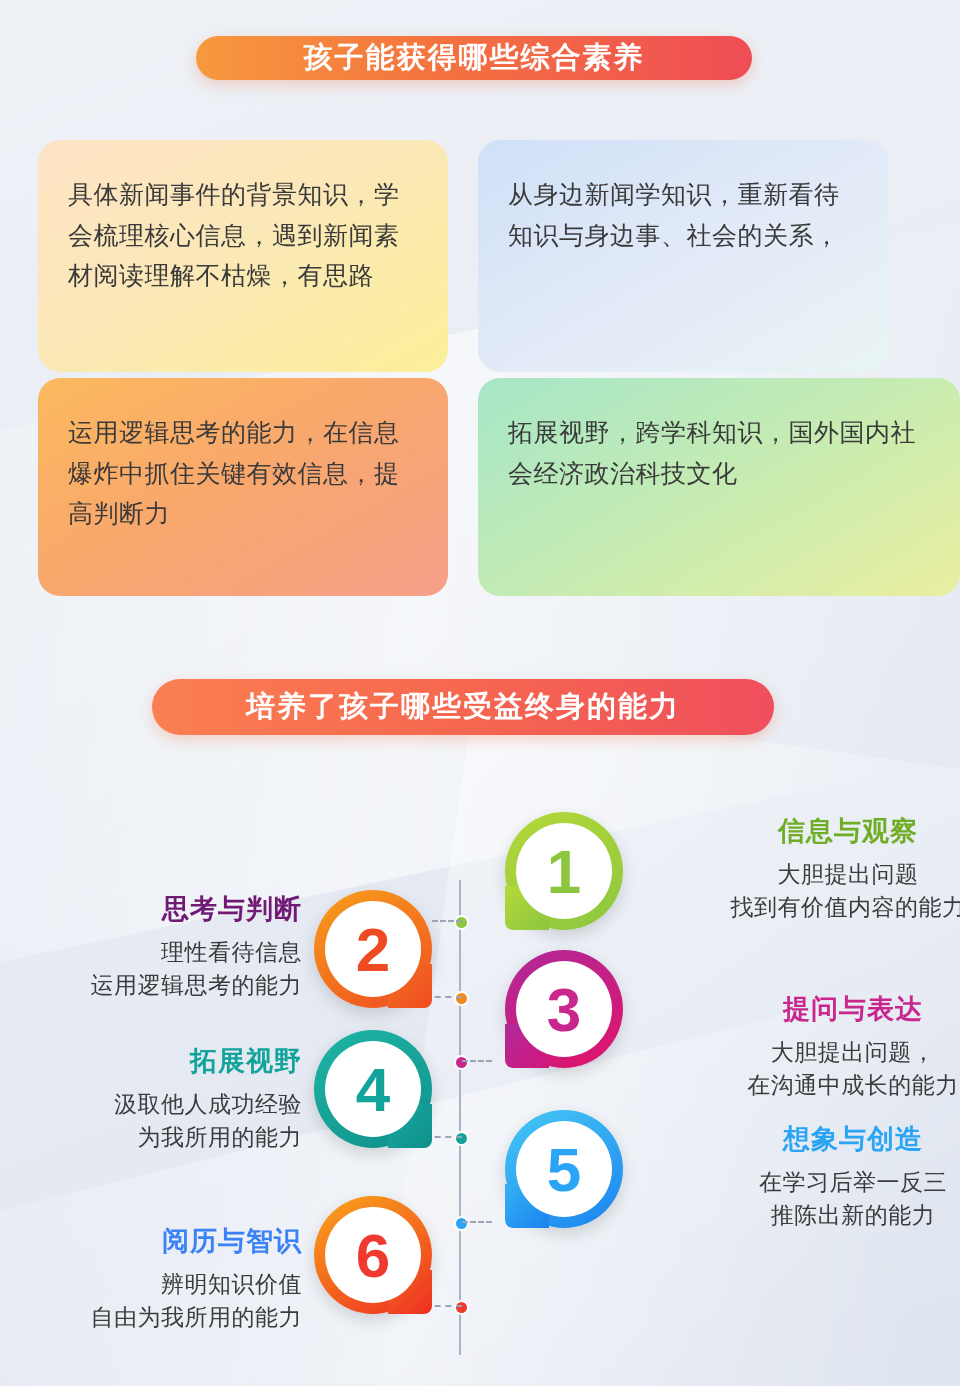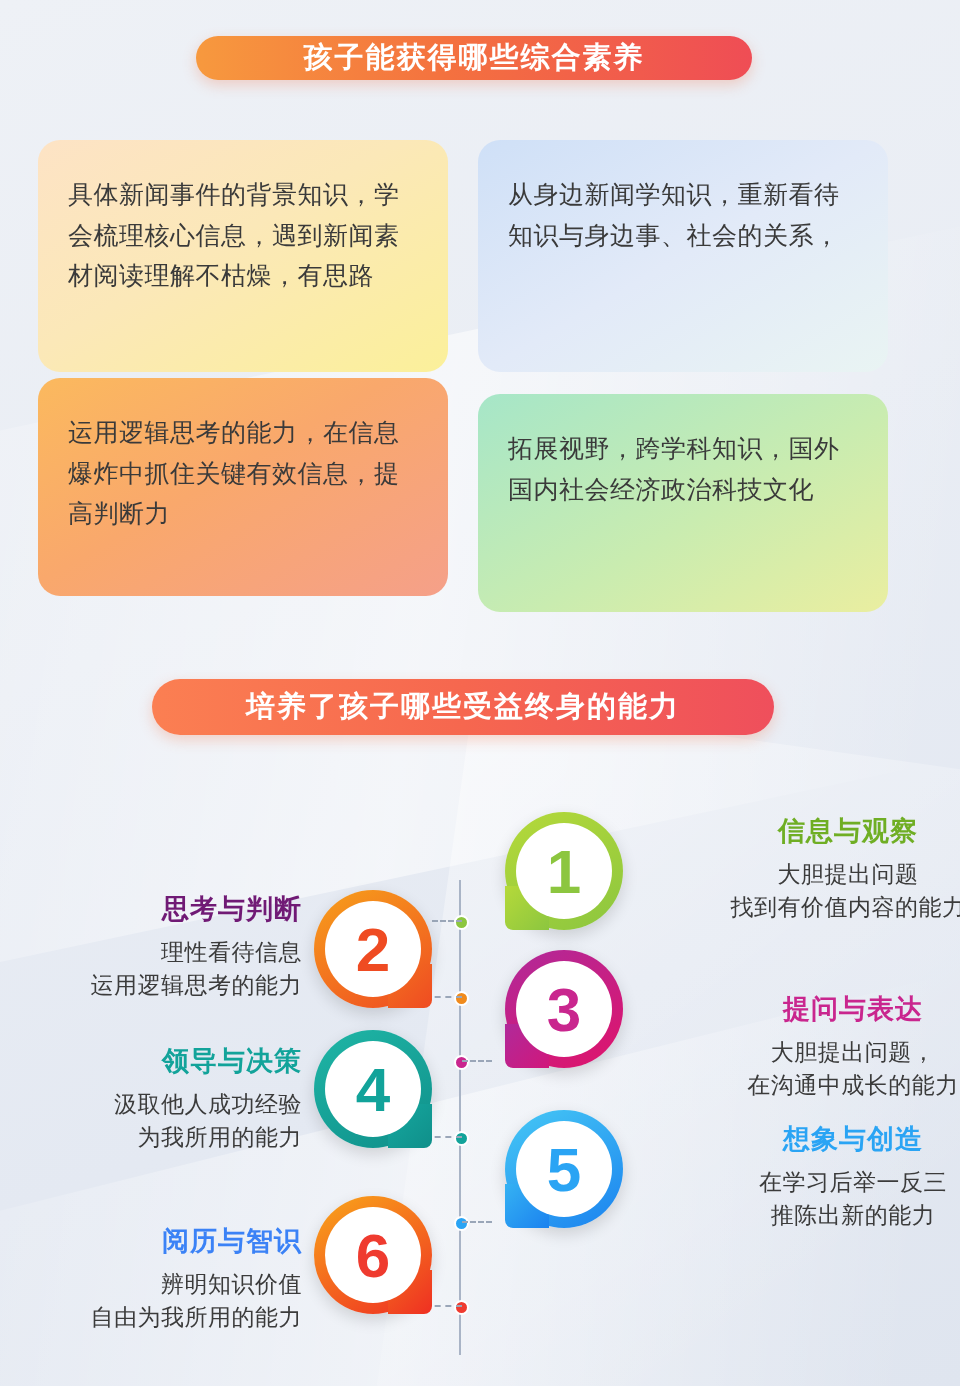--- a/index.html
+++ b/index.html
@@ -92,23 +92,22 @@
   }
   #card-1 {
     left: 478px; top: 140px; width: 410px; height: 232px;
     background: linear-gradient(150deg, #cfe0f7 0%, #e2eaf8 50%, #e9f4f3 100%);
   }
   #card-2 {
     left: 38px; top: 378px; width: 410px; height: 218px;
     background: linear-gradient(150deg, #fbb95e 0%, #f9a86c 45%, #f5a089 100%);
   }
   #card-3 {
-    left: 478px; top: 378px; width: 410px; height: 218px;
+    left: 478px; top: 378px; width: 482px; height: 218px;
     background: linear-gradient(150deg, #a6e6c8 0%, #c9ecb0 55%, #eaeea0 100%);
-    margin-top: 16px;
   }
 
   
   .timeline-axis {
     position: absolute;
     left: 459px;
     top: 880px;
     width: 2px;
     height: 475px;
     background: #a9b4c6;
@@ -242,21 +241,21 @@
   <div class="item-desc">在沟通中成长的能力</div>
 </div>
 
 <div class="badge" style="left:314px; top:1030px; background:linear-gradient(150deg,#1fb6a6 0%, #0f8f8a 100%);">
   <div class="badge-corner" style="right:0; bottom:0; background:linear-gradient(135deg,#16a89f,#0f8f8a); border-bottom-right-radius:8px;"></div>
   <div class="inner" style="position:relative;">
     <span style="color:#12a39a;">4</span>
   </div>
 </div>
 <div class="item-text align-right" style="left:20px; top:1042px; width:282px;">
-  <div class="item-head" style="color:#12a39a;">领导与决策</div>
+  <div class="item-head" style="color:#12a39a;">拓展视野</div>
   <div class="item-desc">汲取他人成功经验</div>
   <div class="item-desc">为我所用的能力</div>
 </div>
 
 <div class="badge" style="left:505px; top:1110px; background:linear-gradient(150deg,#46c8f5 0%, #1b82ef 100%);">
   <div class="badge-corner" style="left:0; bottom:0; background:linear-gradient(135deg,#35b2f3,#1b82ef); border-bottom-left-radius:8px;"></div>
   <div class="inner" style="position:relative;">
     <span style="color:#2aa4f4;">5</span>
   </div>
 </div>

